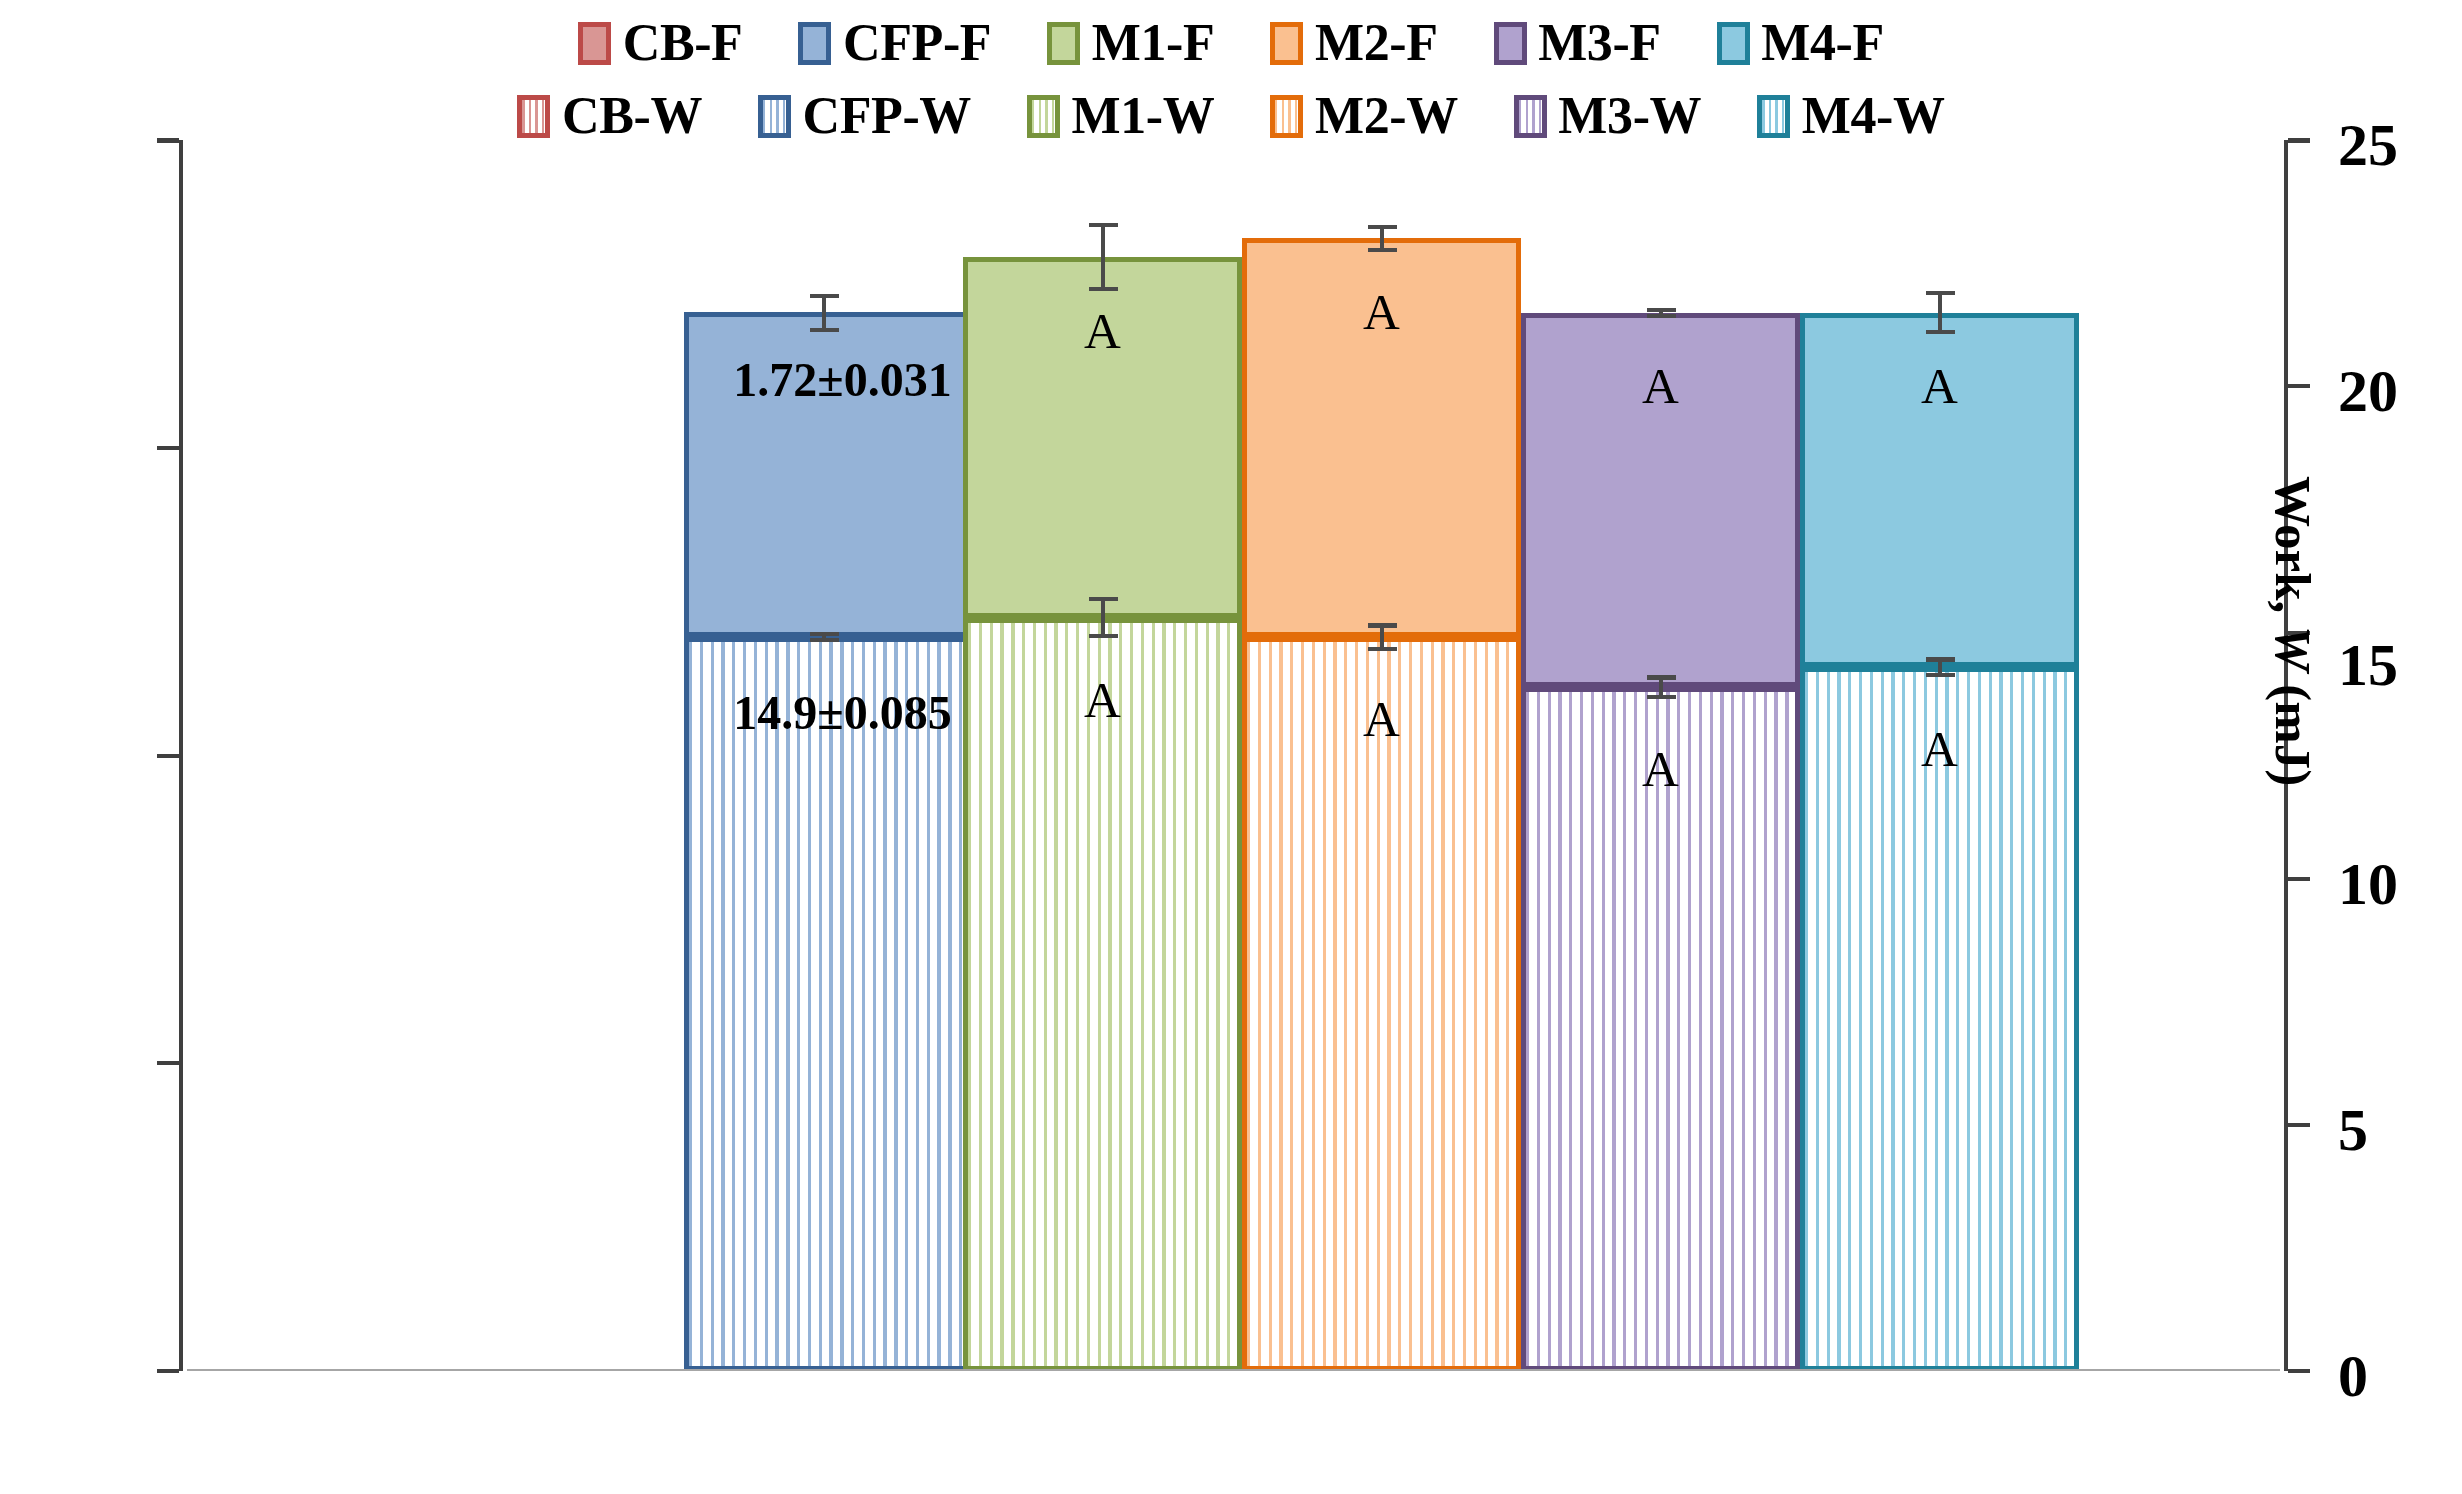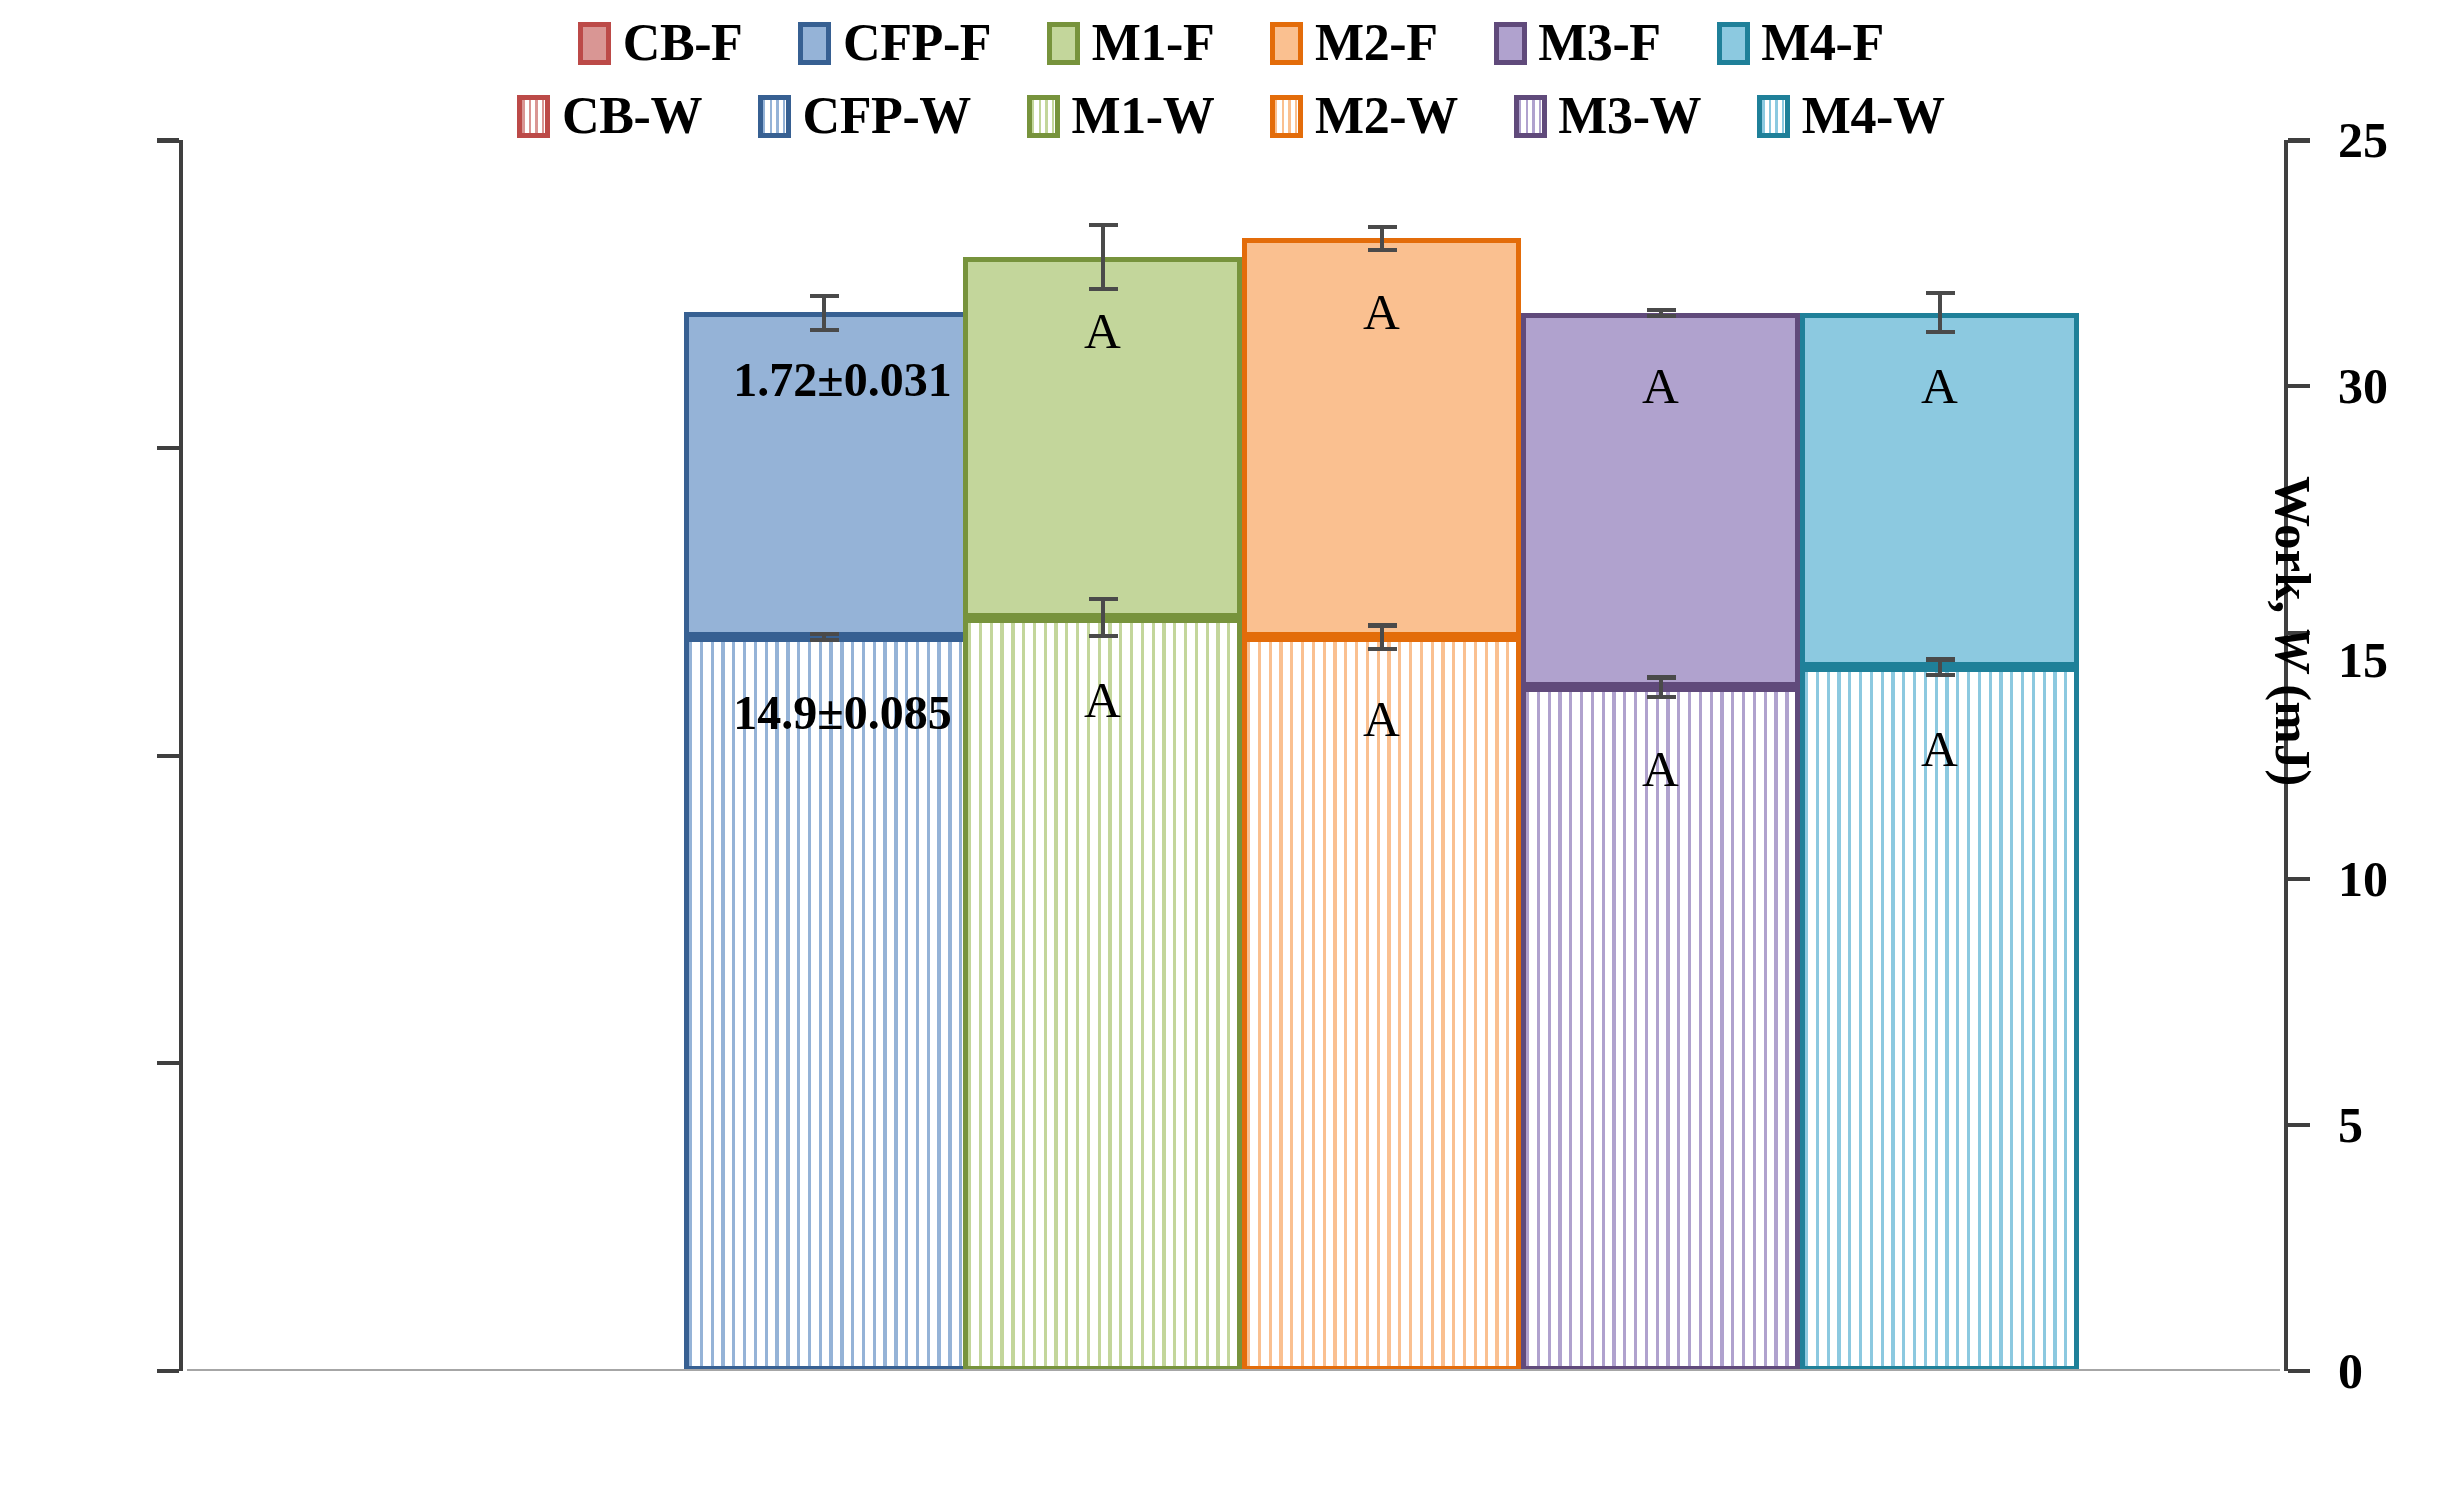--- a/index.html
+++ b/index.html
@@ -18,21 +18,21 @@
   #plot{position:absolute;left:187px;top:140px;width:2093px;height:1231px;}
   #baseline{position:absolute;left:0;bottom:0;width:100%;height:2.5px;background:#a6a6a6;}
 
   
   .axis-line{position:absolute;top:0;width:4.2px;height:1231px;background:#3f3f3f;}
   #axis-left{left:-8.3px;}
   #axis-right{left:2097px;}
   .tick{position:absolute;width:21.6px;height:4.2px;background:#3f3f3f;}
   .tick-left{left:-30px;}
   .tick-right{left:2101px;}
-  .ticklabel{position:absolute;font-size:50px;font-weight:700;line-height:1;white-space:nowrap;}
+  .ticklabel{position:absolute;font-size:60px;font-weight:700;line-height:1;white-space:nowrap;}
   .ticklabel-right{left:2151px;text-align:left;}
 
   
   #bars{position:absolute;left:0;top:0;width:2093px;height:1231px;}
   .bar-col{position:absolute;bottom:0;}
   .seg{position:absolute;left:0;width:100%;box-sizing:border-box;border-style:solid;border-width:5.8px;}
   .seg-w{ background-repeat:repeat; }
   .seg-label{position:absolute;left:0;width:100%;text-align:center;font-size:48px;font-weight:700;line-height:1;white-space:nowrap;}
   .seg-letter{position:absolute;left:0;width:100%;text-align:center;font-size:51px;font-weight:400;line-height:1;}
 
@@ -115,21 +115,21 @@
         <div class="tick tick-left" style="top: -1.7px;"></div>
         <div class="tick tick-left" style="top: 306px;"></div>
         <div class="tick tick-left" style="top: 614px;"></div>
         <div class="tick tick-left" style="top: 921px;"></div>
         <div class="tick tick-left" style="top: 1229px;"></div>
       </div>
     <div id="ticks-right">
         <div class="tick tick-right" style="top: -1.7px;"></div>
         <div class="ticklabel ticklabel-right" style="top: -25px;">25</div>
         <div class="tick tick-right" style="top: 244px;"></div>
-        <div class="ticklabel ticklabel-right" style="top: 221px;">30</div>
+        <div class="ticklabel ticklabel-right" style="top: 221px;">20</div>
         <div class="tick tick-right" style="top: 491px;"></div>
         <div class="ticklabel ticklabel-right" style="top: 467px; margin-top: 28px;">15</div>
         <div class="tick tick-right" style="top: 737px;"></div>
         <div class="ticklabel ticklabel-right" style="top: 714px;">10</div>
         <div class="tick tick-right" style="top: 983px;"></div>
         <div class="ticklabel ticklabel-right" style="top: 960px;">5</div>
         <div class="tick tick-right" style="top: 1229px;"></div>
         <div class="ticklabel ticklabel-right" style="top: 1206px;">0</div>
       </div>
     <div id="bars">

